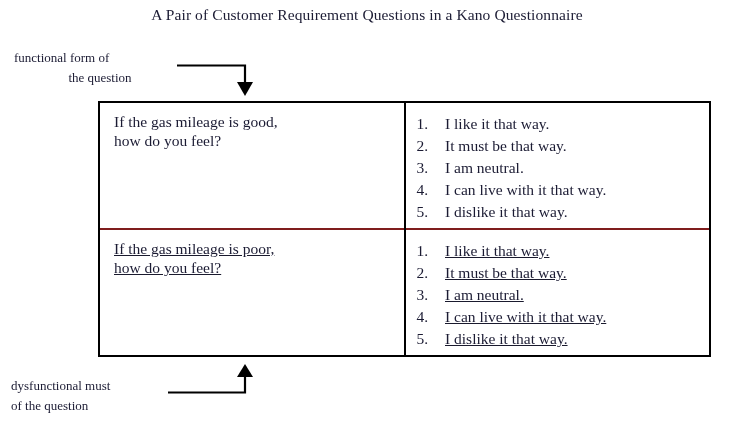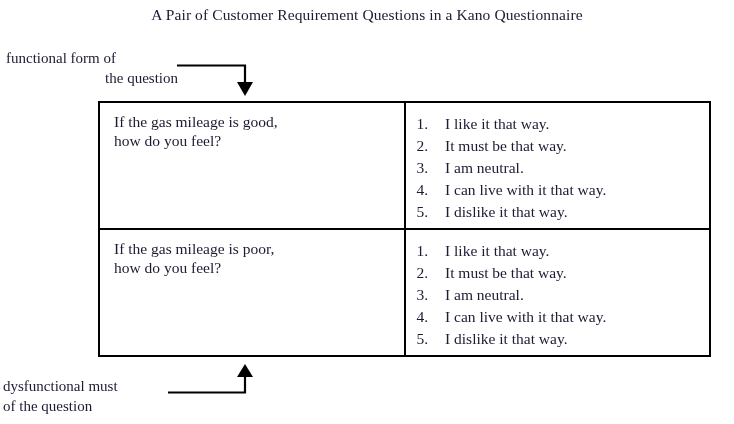--- a/index.html
+++ b/index.html
@@ -35,34 +35,35 @@
     font-size: 15.5px;
     line-height: 20px;
     letter-spacing: 0.1px;
     white-space: nowrap;
     color: #1b1b33;
   }
 
   
   .annot-label {
     position: absolute;
-    font-size: 15px;
+    font-size: 13px;
     line-height: 20px;
     color: #1b1b33;
     white-space: nowrap;
+    margin-left: 8px;
   }
   #functional-label {
     left: 6px;
     top: 48px;
     width: 172px;
     text-align: left;
   }
   #functional-label .line2 {
     display: block;
-    text-align: right;
+    text-align: center;
     padding-right: 0px;
   }
   #dysfunctional-label {
     left: 3px;
     top: 376px;
     width: 172px;
     text-align: left;
   }
   #dysfunctional-label .line2 {
     display: block;
@@ -92,21 +93,22 @@
     box-sizing: border-box;
     background: #ffffff;
   }
   #kano-table table {
     width: 100%;
     height: 100%;
     border-collapse: collapse;
     table-layout: fixed;
   }
   #kano-table tr.row-divider > td {
-    border-top: 2px solid #000000;
+    border-top: 2px solid #7f1d1d;
+    text-decoration: underline;
   }
   #kano-table td {
     vertical-align: top;
     padding: 0;
     margin-top: 35px;
   }
   #kano-table td.question-cell {
     width: 290px;
     border-right: 2px solid #000000;
     padding: 9px 0 0 14px;

